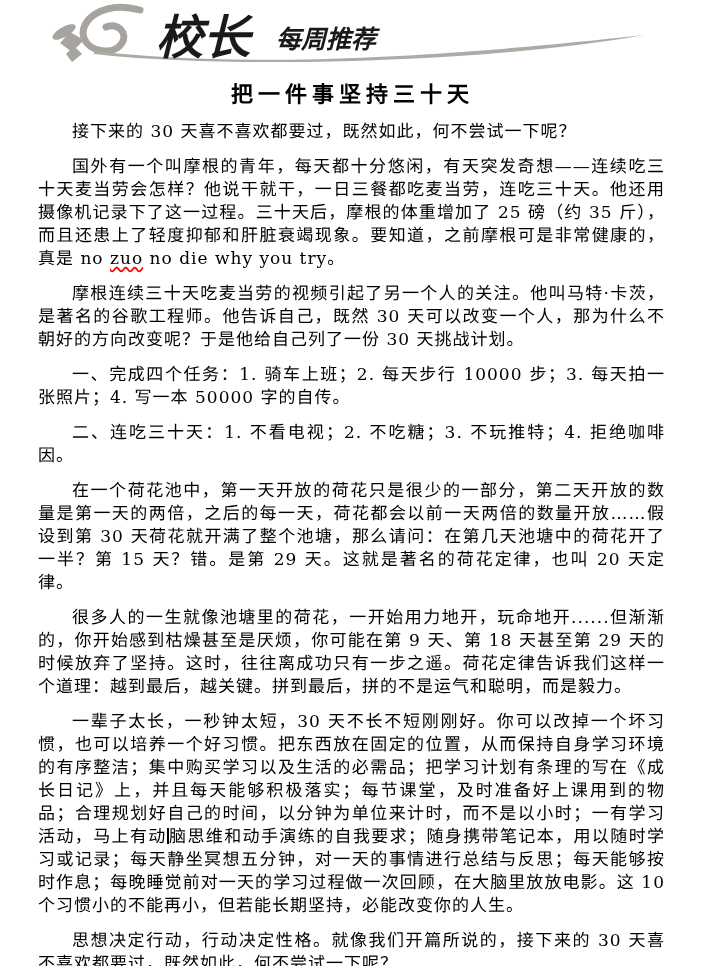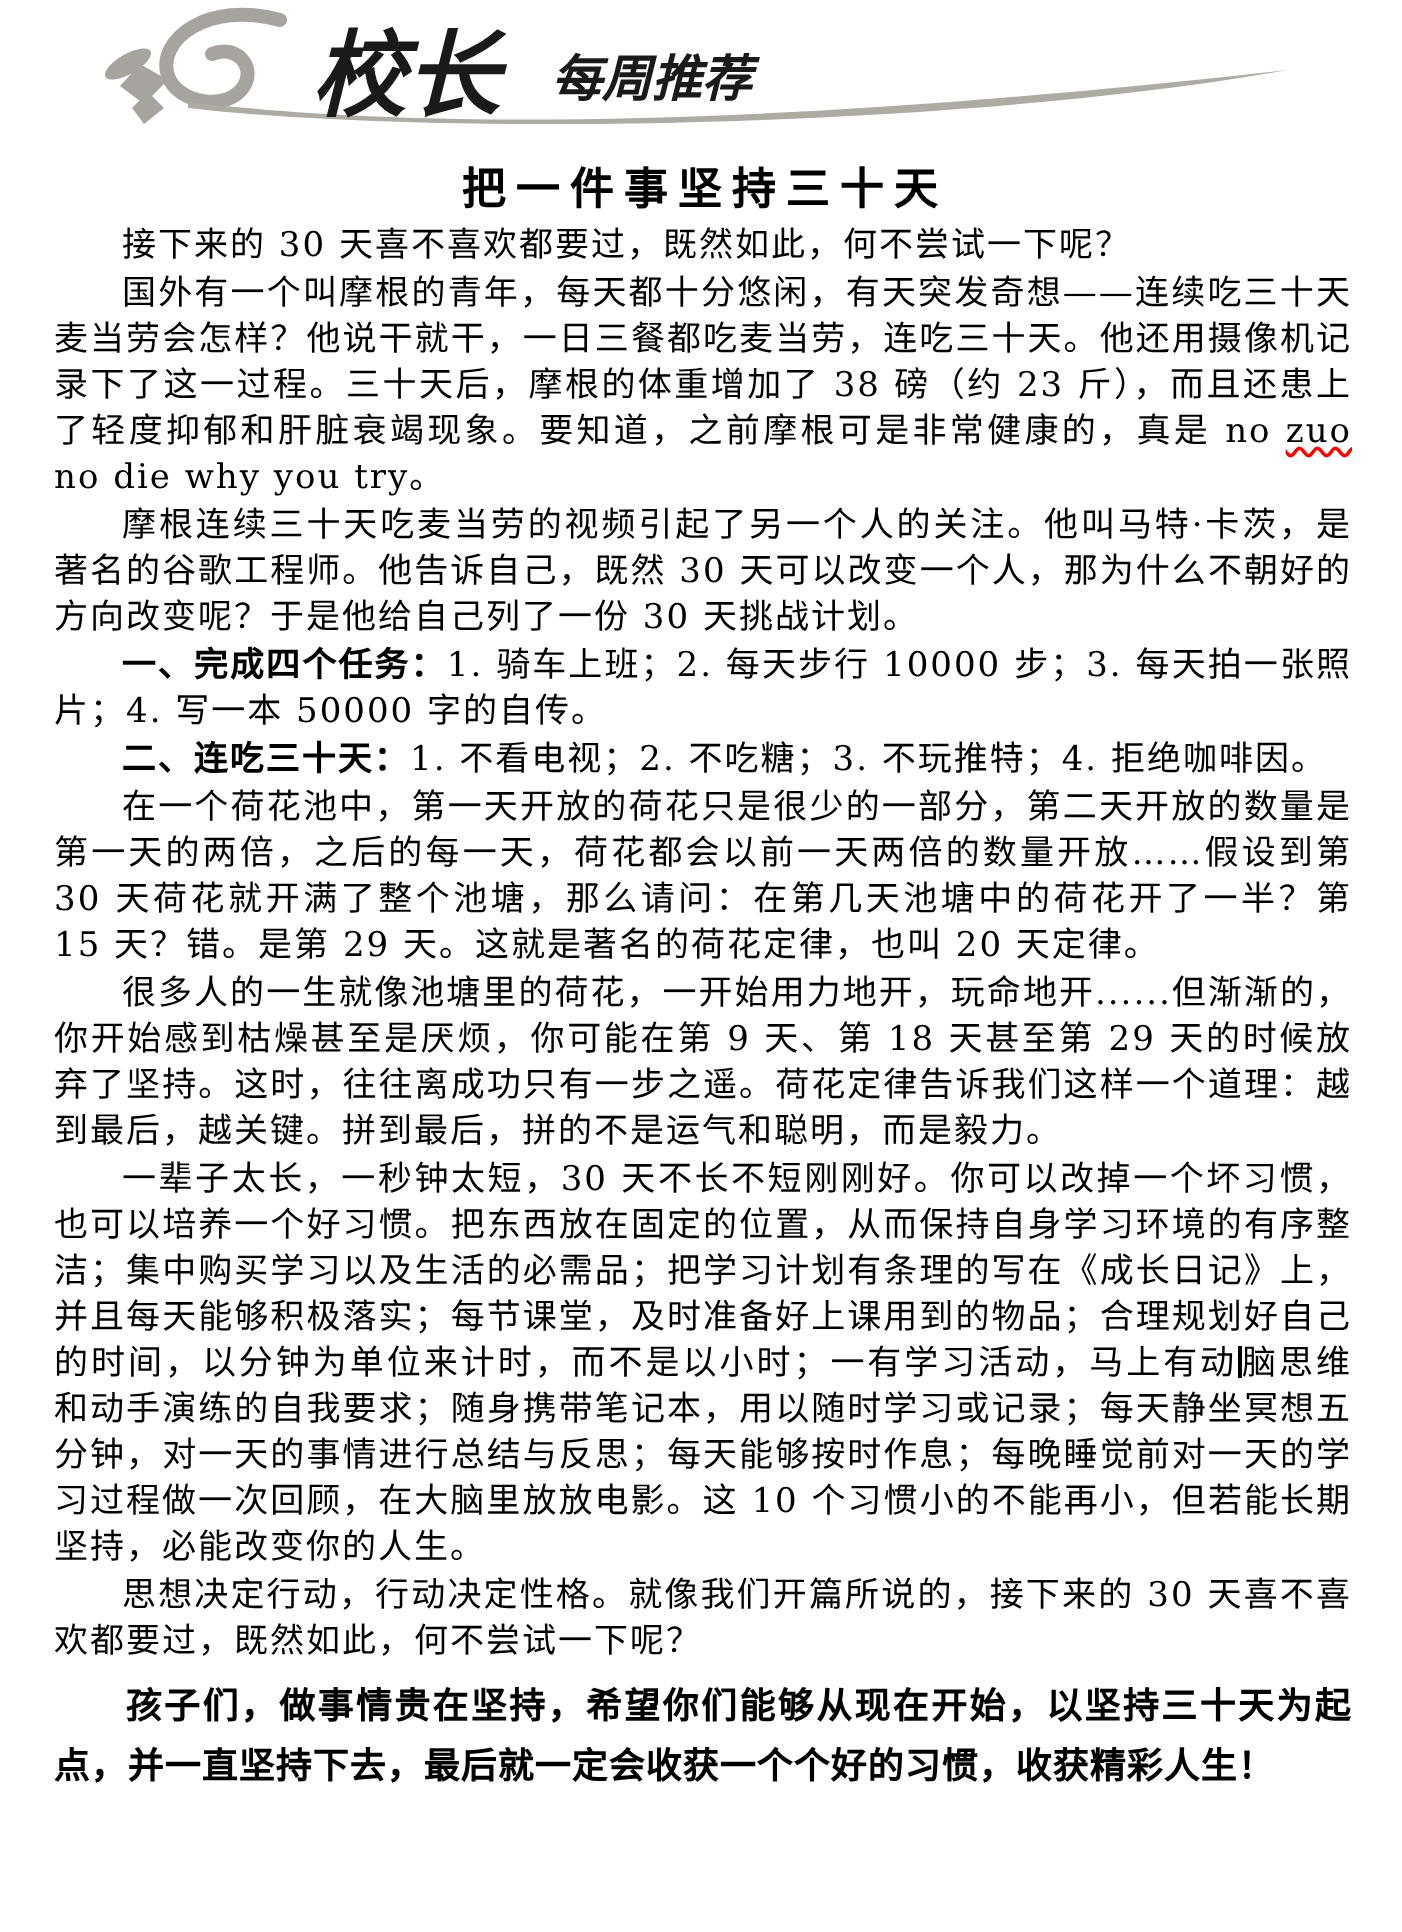--- a/index.html
+++ b/index.html
@@ -9,24 +9,24 @@
   }
   .page{width:701px;height:750px;position:relative;}
   .masthead{height:64px;padding-top:2px;}
   .masthead svg{display:block;margin-left:44px;}
   .title{
     margin:10px 0 4px 4px;text-align:center;font-size:22px;font-weight:bold;
     letter-spacing:5px;font-family:"DejaVu Serif","Liberation Serif",serif;
   }
   .body-text{padding:0 24px 0 26px;}
   .para{
-    margin:1px;font-size:17px;line-height:23px;letter-spacing:1px;
+    margin:12px;font-size:17px;line-height:23px;letter-spacing:1px;
     text-align:justify;text-justify:inter-character;text-indent:2em;
   }
-  .para .b{font-weight:bold;}
+  .para .b{font-weight:normal;}
   .para .sq{
     text-decoration:underline wavy #ff0000;
     text-decoration-skip-ink:none;text-underline-offset:2px;
   }
   .caret{display:inline-block;width:2px;height:16px;background:#000;vertical-align:-2px;}
   .para.exhort{
     font-family:"DejaVu Sans","Liberation Sans",sans-serif;font-weight:bold;
     font-size:18px;line-height:30px;margin-top:6px;letter-spacing:0.5px;
   }
 </style>
@@ -48,21 +48,21 @@
 
       <text x="112" y="52" font-size="47" font-weight="bold" fill="#1a1a1a" font-family="DejaVu Serif, Liberation Serif, serif" font-style="italic">校长</text>
       <text x="232" y="46" font-size="25" font-weight="bold" fill="#1a1a1a" font-family="DejaVu Serif, Liberation Serif, serif" font-style="italic">每周推荐</text>
     </svg>
   </div>
 
   <h1 class="title">把一件事坚持三十天</h1>
 
   <div class="body-text" id="article-body">
       <p class="para"><span class="">接下来的 30 天喜不喜欢都要过，既然如此，何不尝试一下呢？</span></p>
-      <p class="para"><span class="">国外有一个叫摩根的青年，每天都十分悠闲，有天突发奇想——连续吃三十天麦当劳会怎样？他说干就干，一日三餐都吃麦当劳，连吃三十天。他还用摄像机记录下了这一过程。三十天后，摩根的体重增加了 38 磅（约 23 斤），而且还患上了轻度抑郁和肝脏衰竭现象。要知道，之前摩根可是非常健康的，真是 no </span><span class="sq">zuo</span><span class=""> no die why you try。</span></p>
+      <p class="para"><span class="">国外有一个叫摩根的青年，每天都十分悠闲，有天突发奇想——连续吃三十天麦当劳会怎样？他说干就干，一日三餐都吃麦当劳，连吃三十天。他还用摄像机记录下了这一过程。三十天后，摩根的体重增加了 25 磅（约 35 斤），而且还患上了轻度抑郁和肝脏衰竭现象。要知道，之前摩根可是非常健康的，真是 no </span><span class="sq">zuo</span><span class=""> no die why you try。</span></p>
       <p class="para"><span class="">摩根连续三十天吃麦当劳的视频引起了另一个人的关注。他叫马特·卡茨，是著名的谷歌工程师。他告诉自己，既然 30 天可以改变一个人，那为什么不朝好的方向改变呢？于是他给自己列了一份 30 天挑战计划。</span></p>
       <p class="para"><span class="b ">一、完成四个任务：</span><span class="">1. 骑车上班；2. 每天步行 10000 步；3. 每天拍一张照片；4. 写一本 50000 字的自传。</span></p>
       <p class="para"><span class="b ">二、连吃三十天：</span><span class="">1. 不看电视；2. 不吃糖；3. 不玩推特；4. 拒绝咖啡因。</span></p>
       <p class="para"><span class="">在一个荷花池中，第一天开放的荷花只是很少的一部分，第二天开放的数量是第一天的两倍，之后的每一天，荷花都会以前一天两倍的数量开放……假设到第 30 天荷花就开满了整个池塘，那么请问：在第几天池塘中的荷花开了一半？第 15 天？错。是第 29 天。这就是著名的荷花定律，也叫 20 天定律。</span></p>
       <p class="para"><span class="">很多人的一生就像池塘里的荷花，一开始用力地开，玩命地开......但渐渐的，你开始感到枯燥甚至是厌烦，你可能在第 9 天、第 18 天甚至第 29 天的时候放弃了坚持。这时，往往离成功只有一步之遥。荷花定律告诉我们这样一个道理：越到最后，越关键。拼到最后，拼的不是运气和聪明，而是毅力。</span></p>
       <p class="para"><span class="">一辈子太长，一秒钟太短，30 天不长不短刚刚好。你可以改掉一个坏习惯，也可以培养一个好习惯。把东西放在固定的位置，从而保持自身学习环境的有序整洁；集中购买学习以及生活的必需品；把学习计划有条理的写在《成长日记》上，并且每天能够积极落实；每节课堂，及时准备好上课用到的物品；合理规划好自己的时间，以分钟为单位来计时，而不是以小时；一有学习活动，马上有动</span><span class="caret"></span><span class="">脑思维和动手演练的自我要求；随身携带笔记本，用以随时学习或记录；每天静坐冥想五分钟，对一天的事情进行总结与反思；每天能够按时作息；每晚睡觉前对一天的学习过程做一次回顾，在大脑里放放电影。这 10 个习惯小的不能再小，但若能长期坚持，必能改变你的人生。</span></p>
       <p class="para"><span class="">思想决定行动，行动决定性格。就像我们开篇所说的，接下来的 30 天喜不喜欢都要过，既然如此，何不尝试一下呢？</span></p>
       <p class="para exhort"><span class="">孩子们，做事情贵在坚持，希望你们能够从现在开始，以坚持三十天为起点，并一直坚持下去，最后就一定会收获一个个好的习惯，收获精彩人生！</span></p>
     </div>
 

